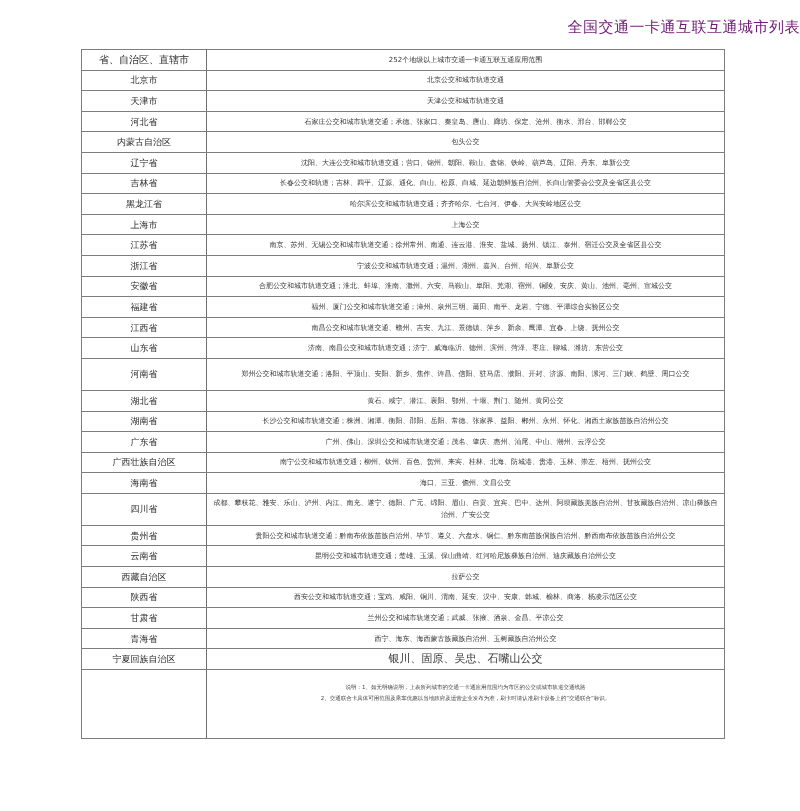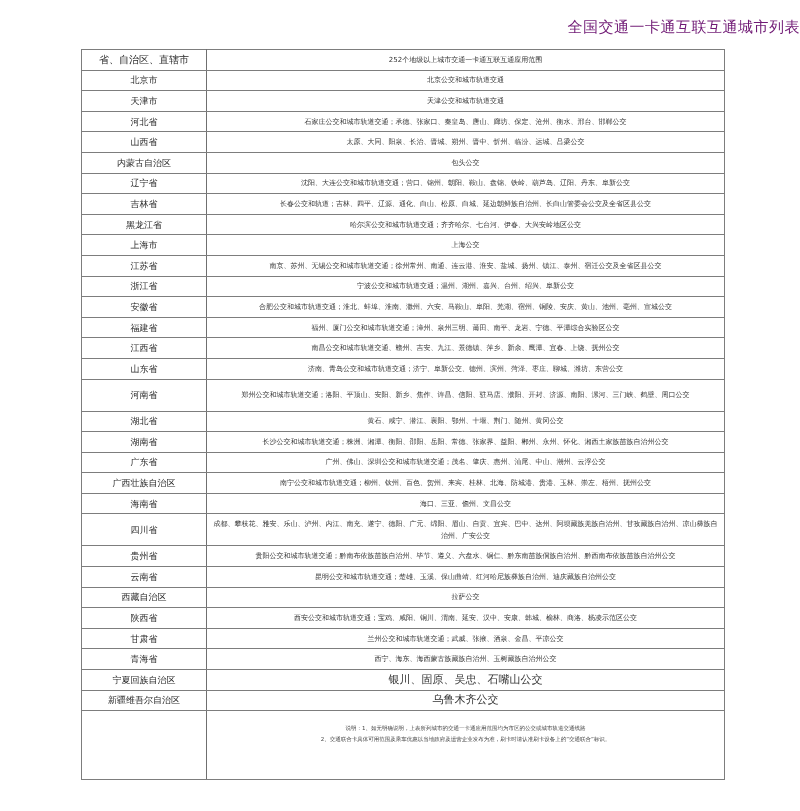--- a/index.html
+++ b/index.html
@@ -94,24 +94,20 @@
       </tr>
       <tr>
         <td class="prov">天津市</td>
         <td class="scope">天津公交和城市轨道交通</td>
       </tr>
       <tr>
         <td class="prov">河北省</td>
         <td class="scope">石家庄公交和城市轨道交通；承德、张家口、秦皇岛、唐山、廊坊、保定、沧州、衡水、邢台、邯郸公交</td>
       </tr>
       <tr>
-        <td class="prov">山西省</td>
-        <td class="scope">太原、大同、阳泉、长治、晋城、朔州、晋中、忻州、临汾、运城、吕梁公交</td>
-      </tr>
-      <tr>
         <td class="prov">内蒙古自治区</td>
         <td class="scope">包头公交</td>
       </tr>
       <tr>
         <td class="prov">辽宁省</td>
         <td class="scope">沈阳、大连公交和城市轨道交通；营口、锦州、朝阳、鞍山、盘锦、铁岭、葫芦岛、辽阳、丹东、阜新公交</td>
       </tr>
       <tr>
         <td class="prov">吉林省</td>
         <td class="scope">长春公交和轨道；吉林、四平、辽源、通化、白山、松原、白城、延边朝鲜族自治州、长白山管委会公交及全省区县公交</td>
@@ -139,21 +135,21 @@
       <tr>
         <td class="prov">福建省</td>
         <td class="scope">福州、厦门公交和城市轨道交通；漳州、泉州三明、莆田、南平、龙岩、宁德、平潭综合实验区公交</td>
       </tr>
       <tr>
         <td class="prov">江西省</td>
         <td class="scope">南昌公交和城市轨道交通、赣州、吉安、九江、景德镇、萍乡、新余、鹰潭、宜春、上饶、抚州公交</td>
       </tr>
       <tr>
         <td class="prov">山东省</td>
-        <td class="scope">济南、青岛公交和城市轨道交通；济宁、阜新公交、德州、滨州、菏泽、枣庄、聊城、潍坊、东营公交</td>
+        <td class="scope">济南、南昌公交和城市轨道交通；济宁、威海临沂、德州、滨州、菏泽、枣庄、聊城、潍坊、东营公交</td>
       </tr>
       <tr class="tall">
         <td class="prov">河南省</td>
         <td class="scope">郑州公交和城市轨道交通；洛阳、平顶山、安阳、新乡、焦作、许昌、信阳、驻马店、濮阳、开封、济源、南阳、漯河、三门峡、鹤壁、周口公交</td>
       </tr>
       <tr>
         <td class="prov">湖北省</td>
         <td class="scope">黄石、咸宁、潜江、襄阳、鄂州、十堰、荆门、随州、黄冈公交</td>
       </tr>
       <tr>
@@ -196,24 +192,20 @@
         <td class="prov">甘肃省</td>
         <td class="scope">兰州公交和城市轨道交通；武威、张掖、酒泉、金昌、平凉公交</td>
       </tr>
       <tr>
         <td class="prov">青海省</td>
         <td class="scope">西宁、海东、海西蒙古族藏族自治州、玉树藏族自治州公交</td>
       </tr>
       <tr class="big">
         <td class="prov">宁夏回族自治区</td>
         <td class="scope">银川、固原、吴忠、石嘴山公交</td>
-      </tr>
-      <tr class="big">
-        <td class="prov">新疆维吾尔自治区</td>
-        <td class="scope">乌鲁木齐公交</td>
       </tr>
       <tr class="notes" id="notes-row">
       <td class="prov"></td>
       <td class="scope">
         <div class="note-line">说明：1、如无明确说明，上表所列城市的交通一卡通应用范围均为市区的公交或城市轨道交通线路</div>
         <div class="note-line">2、交通联合卡具体可用范围及乘车优惠以当地政府及运营企业发布为准，刷卡时请认准刷卡设备上的“交通联合”标识。</div>
       </td>
     </tr>
   </tbody>
 </table>

